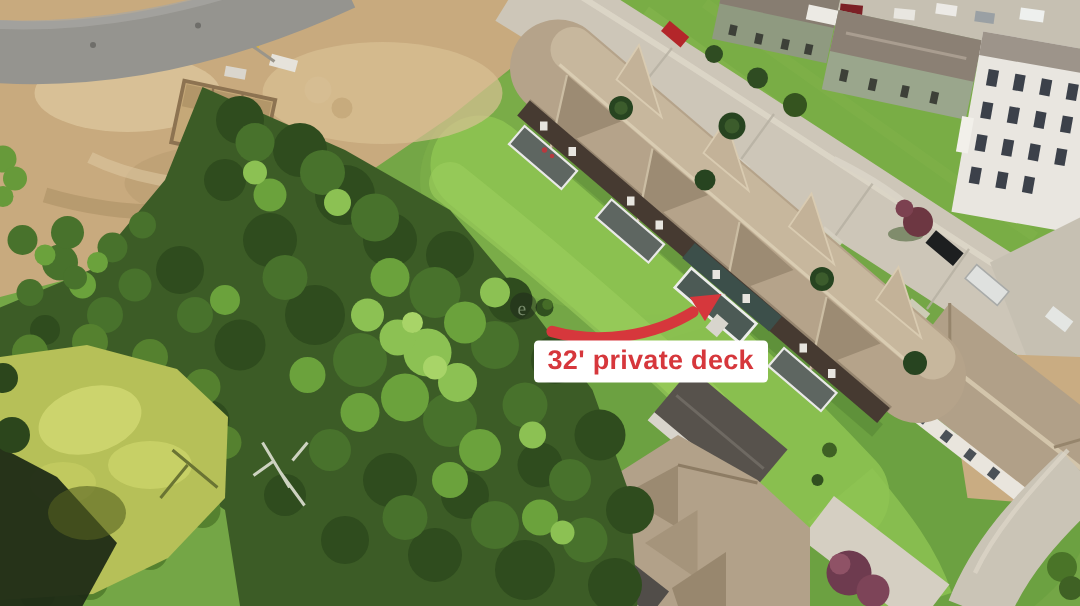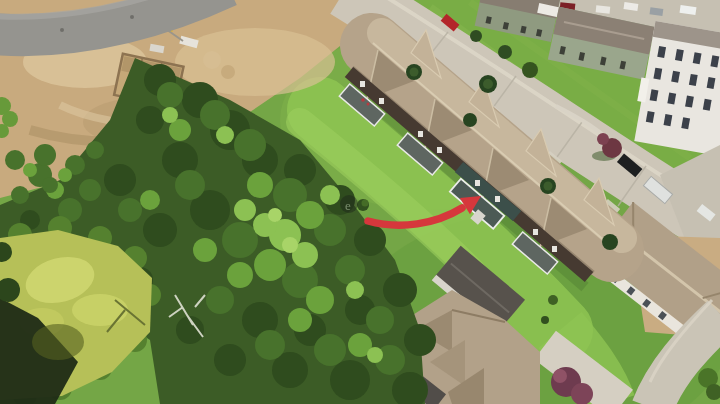--- a/index.html
+++ b/index.html
@@ -410,13 +410,14 @@
     <circle cx="349" cy="204" r="9" fill="#1c241a"></circle>
     <text x="345" y="210" font-size="13" fill="#cfd6c9" font-family="Liberation Serif, serif">e</text>
   </g>
 
   <g>
     <path d="M368,221 C400,230 436,224 462,208" fill="none" stroke-width="7.5" stroke-linecap="round" stroke="#d6373c"></path>
     <polygon points="481,196 470,214.2 459.8,198" fill="#d6373c"></polygon>
   </g>
 </svg>
 
+<div class="deck-label">32' private deck</div>
 </div>
 
 </body></html>

